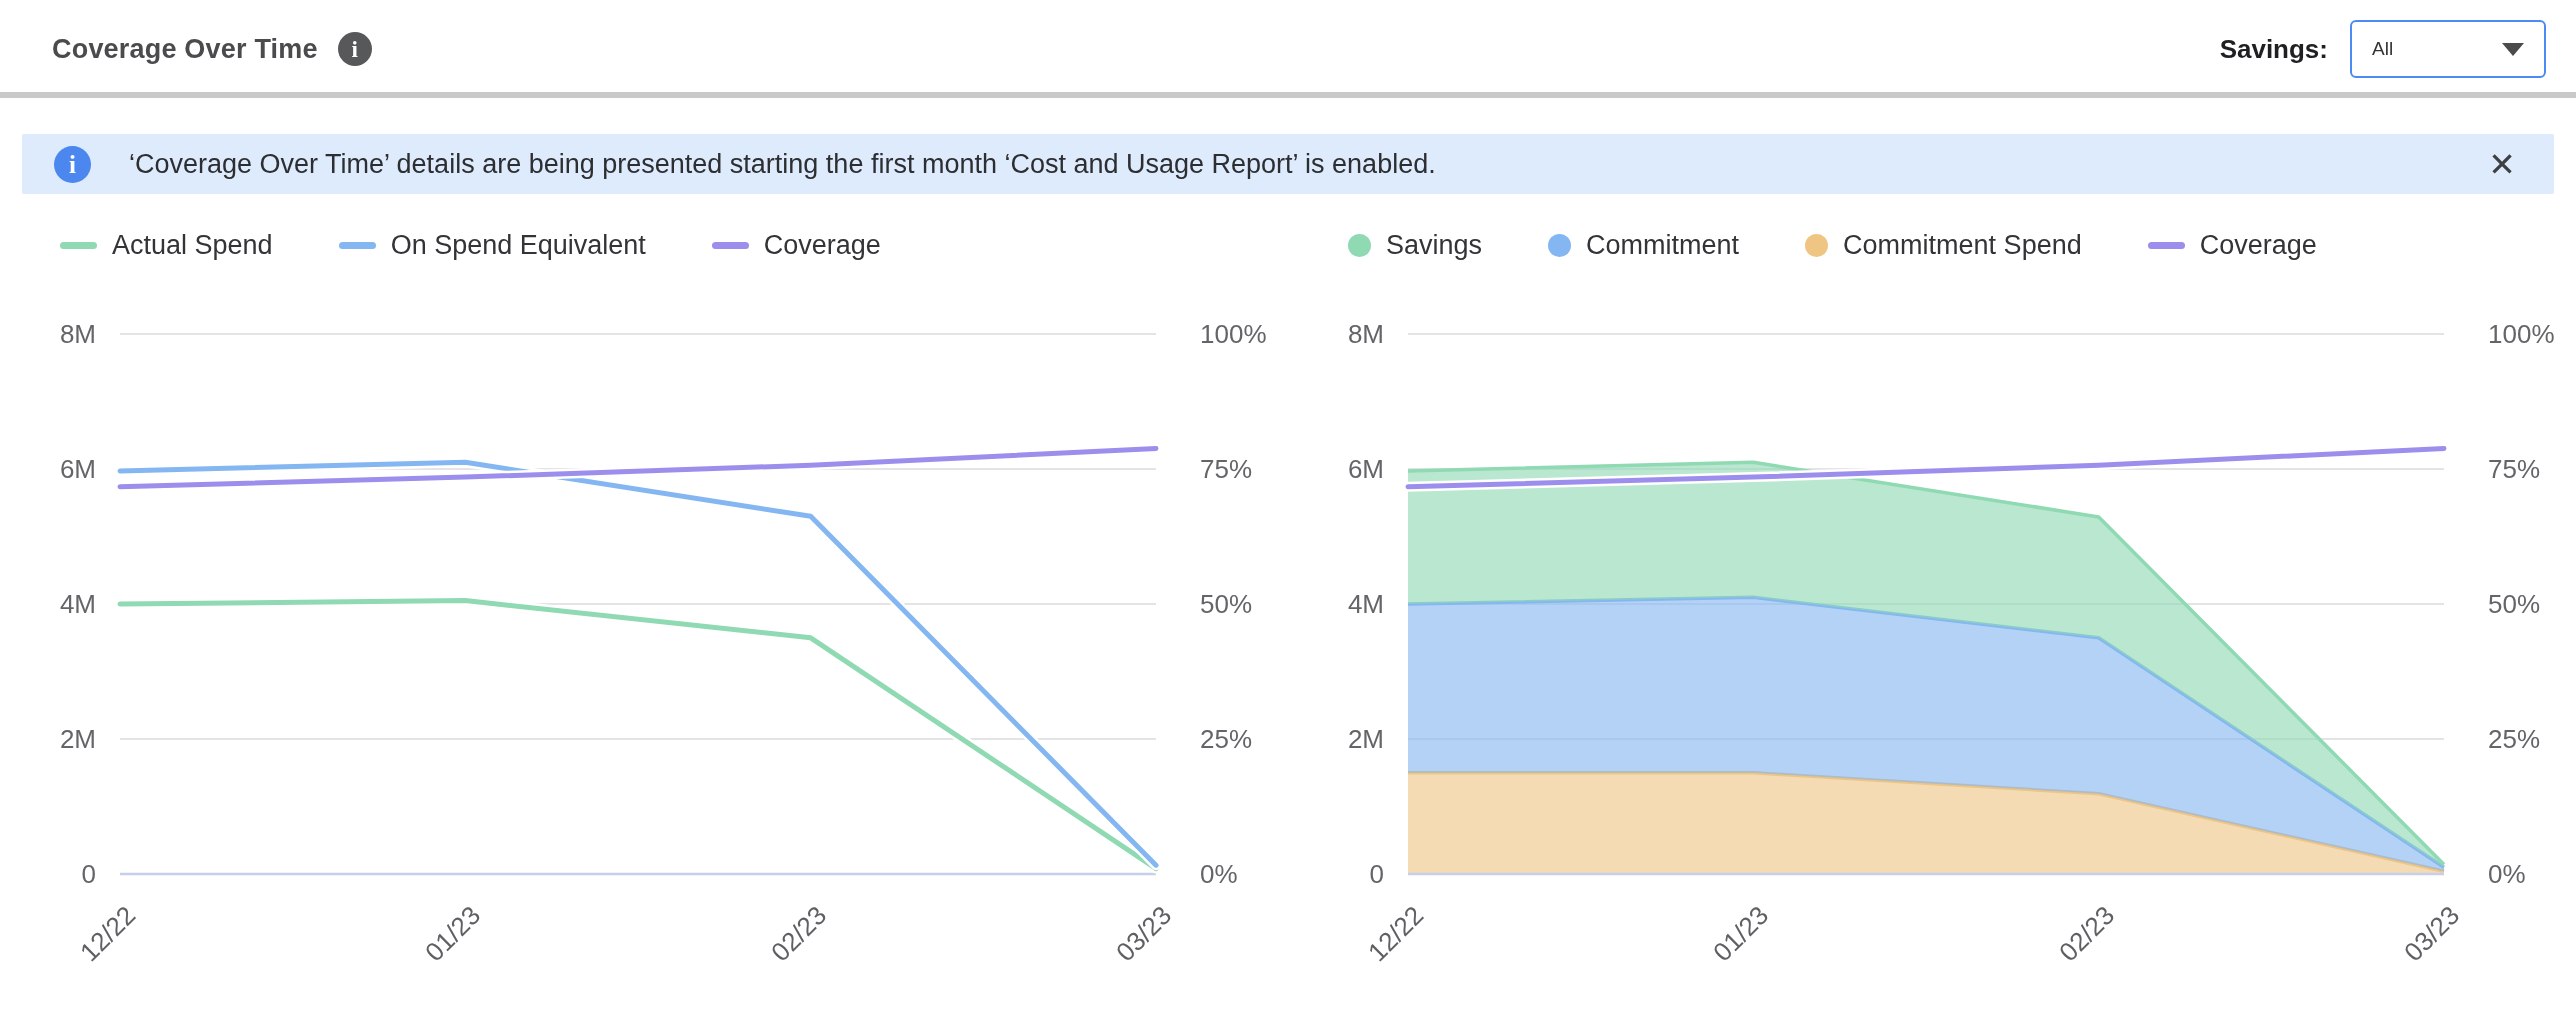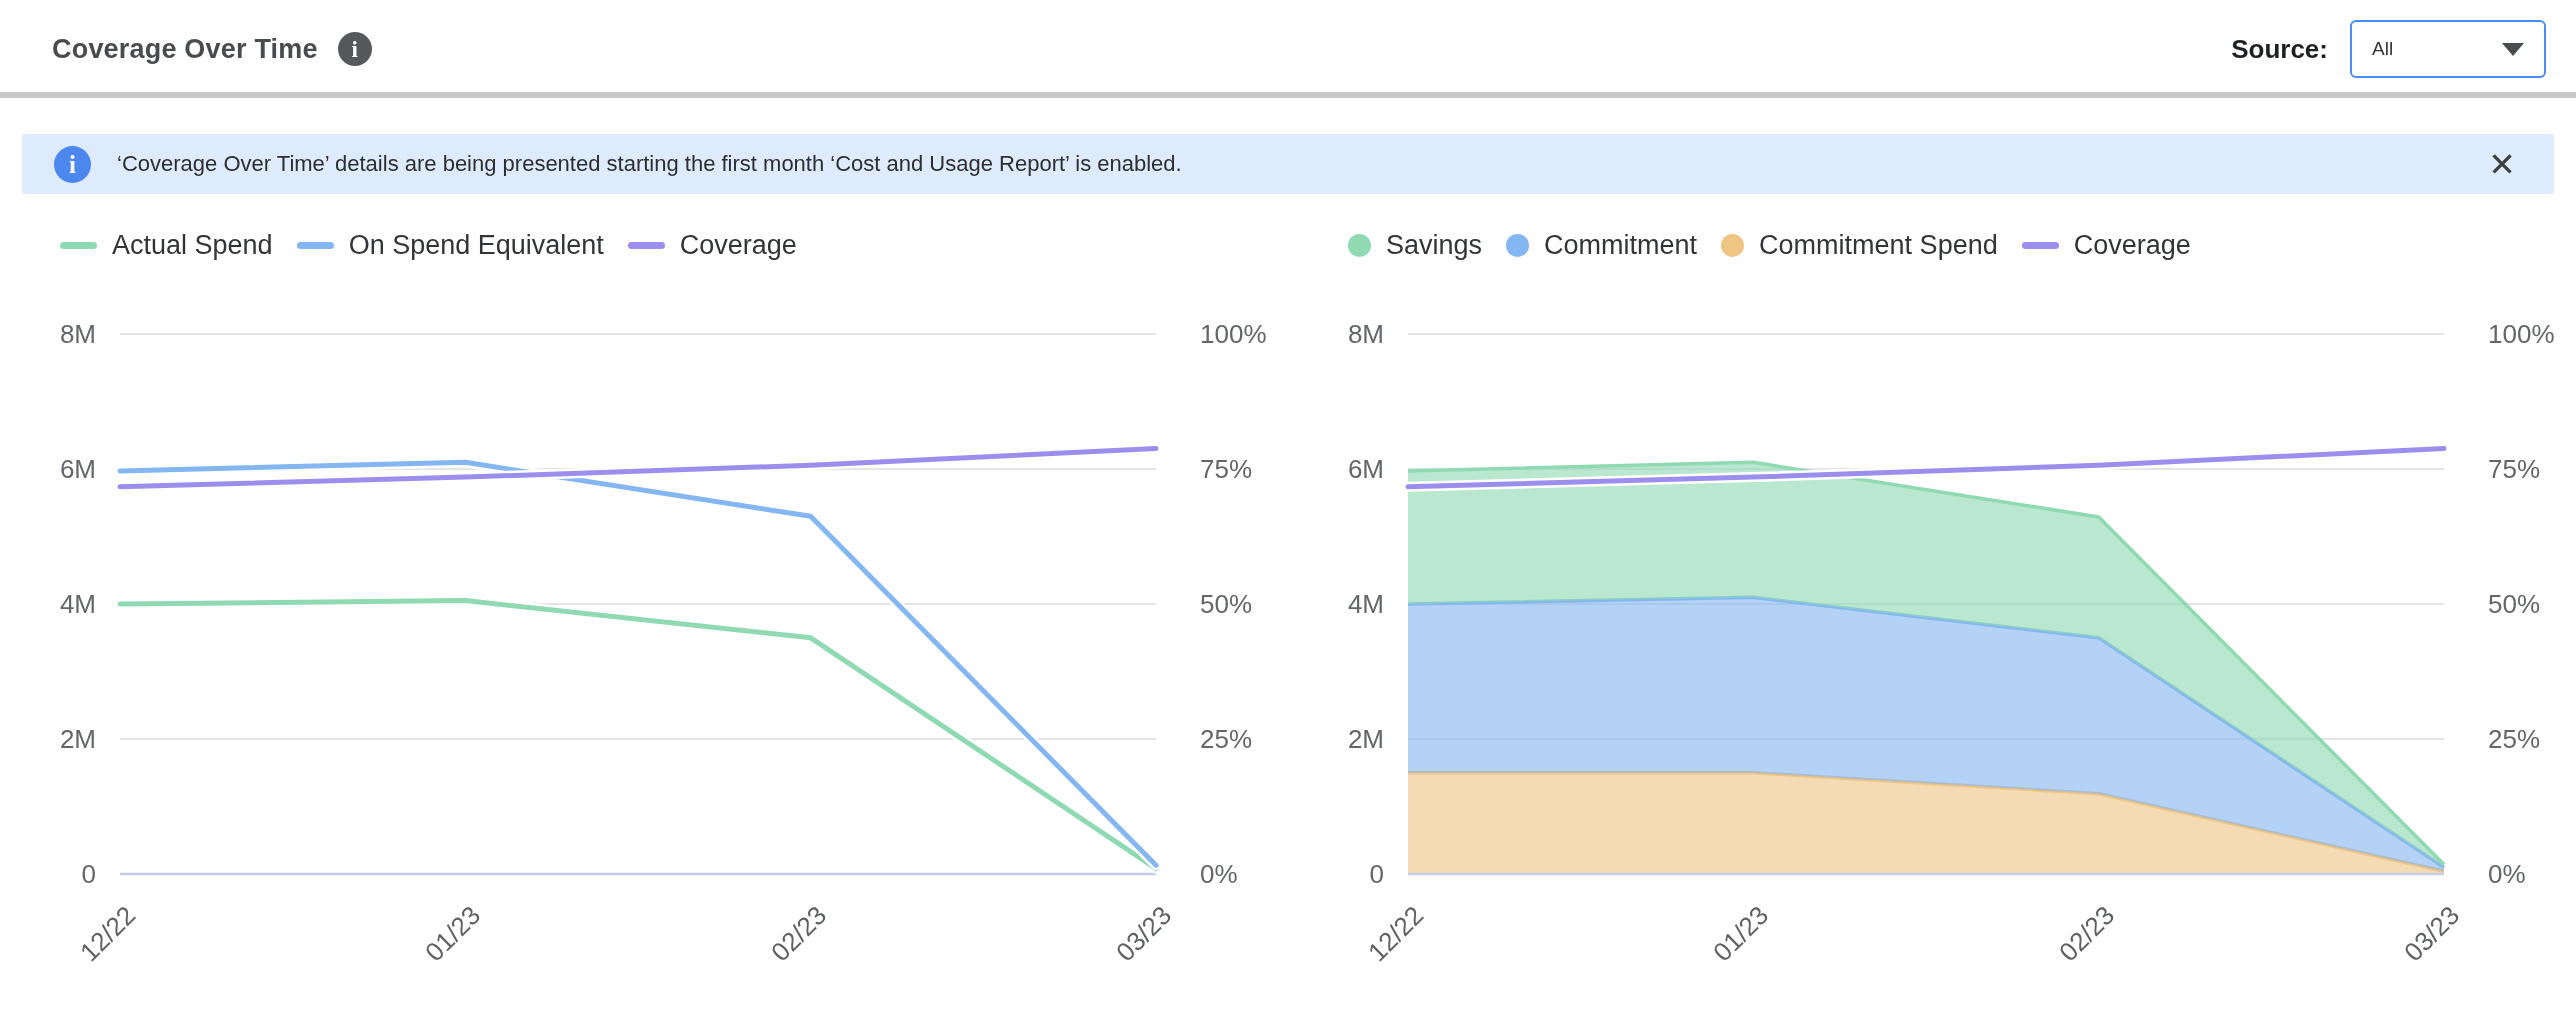--- a/index.html
+++ b/index.html
@@ -34,27 +34,27 @@
   
   .banner {
     margin:36px 22px 0; height:60px; background:#deebfc; border-radius:2px;
     display:flex; align-items:center; padding:0 38px 0 32px; gap:26px;
   }
   .banner-icon {
     flex:none; width:37px; height:37px; border-radius:50%; background:#4c86ef; color:#fff;
     display:flex; align-items:center; justify-content:center;
     font-family:"Liberation Serif","DejaVu Serif",serif; font-weight:700; font-size:25px; line-height:1;
   }
-  .banner-text { flex:1; margin:0; font-size:22px; color:#2d2e31; }
+  .banner-text { flex:1; margin:12px; font-size:27px; color:#2d2e31; }
   .banner-close { background:none; border:none; padding:0; font-size:33px; color:#3e3f41; cursor:pointer; line-height:1; }
 
   
   .charts { display:flex; margin-top:34px; }
   .chart { flex:1; padding:0 20px 0 40px; }
-  .legend { display:flex; align-items:center; gap:24px; margin:0 0 62px 20px; height:34px; }
+  .legend { display:flex; align-items:center; gap:66px; margin:0 0 62px 20px; height:34px; }
   .legend-item { display:flex; align-items:center; gap:15px; font-size:27px; color:#323437; cursor:pointer; }
   .swatch.line { width:37px; height:7px; border-radius:4px; }
   .swatch.dot  { width:23px; height:23px; border-radius:50%; }
 
   .plot-row { display:flex; }
   .ylabels { position:relative; font-size:26px; color:#636568; }
   .ylabels.left  { width:80px; }
   .ylabels.right { width:112px; }
   .ylabels .ylabel { position:absolute; line-height:30px; white-space:nowrap; }
   .ylabels.left  .ylabel { right:24px; }
@@ -74,21 +74,21 @@
 <div class="page">
 
   <header class="topbar">
     <div class="title-row">
       <h1 class="page-title">Coverage Over Time</h1>
       <span class="info-badge">
         <span>i</span>
       </span>
     </div>
     <div class="source-row">
-      <span class="source-label">Source:</span>
+      <span class="source-label">Savings:</span>
       <div class="select">
         <span>All</span>
         <span class="caret"></span>
       </div>
     </div>
   </header>
 
   <div class="divider"></div>
 
   <div class="banner">

